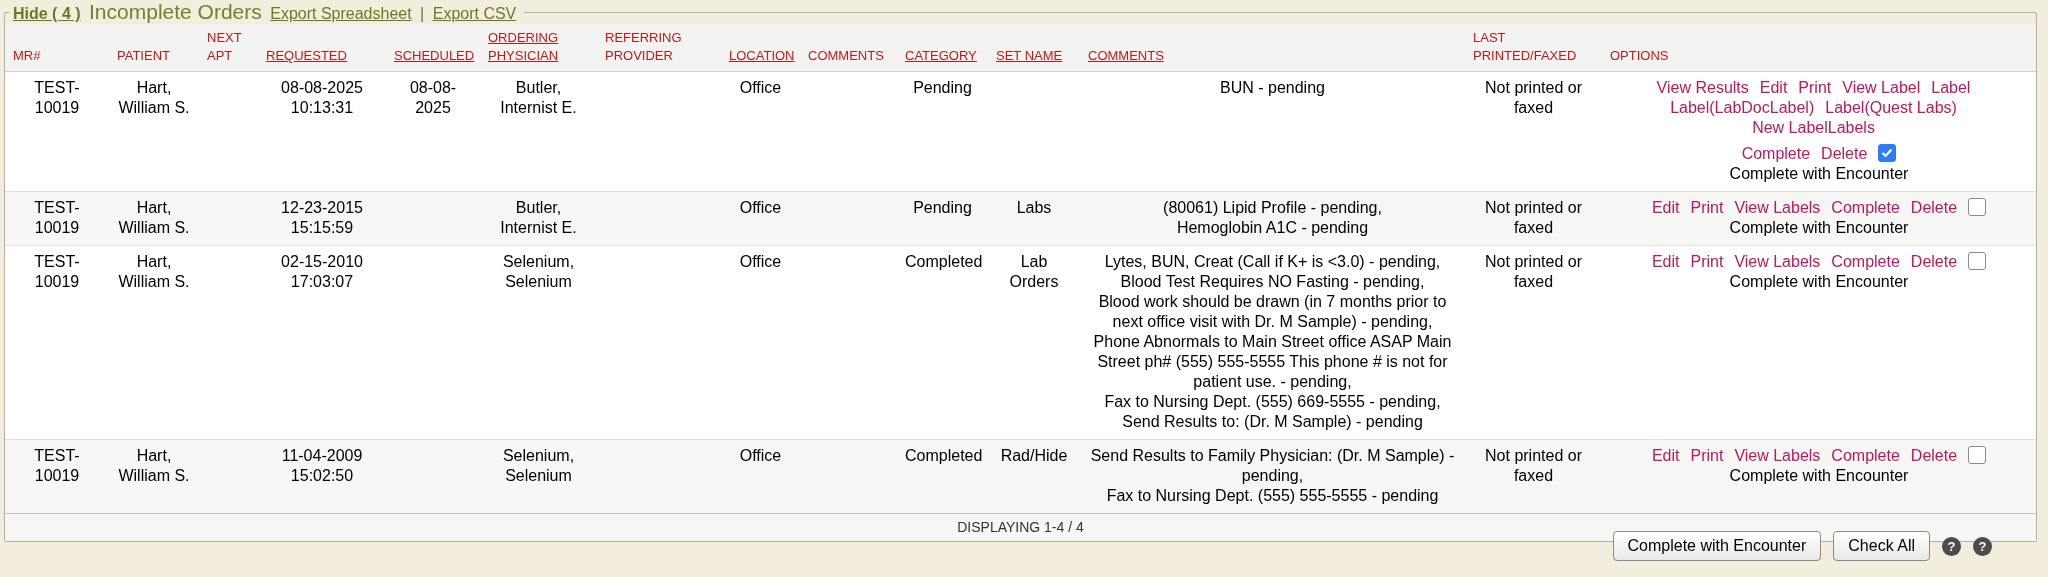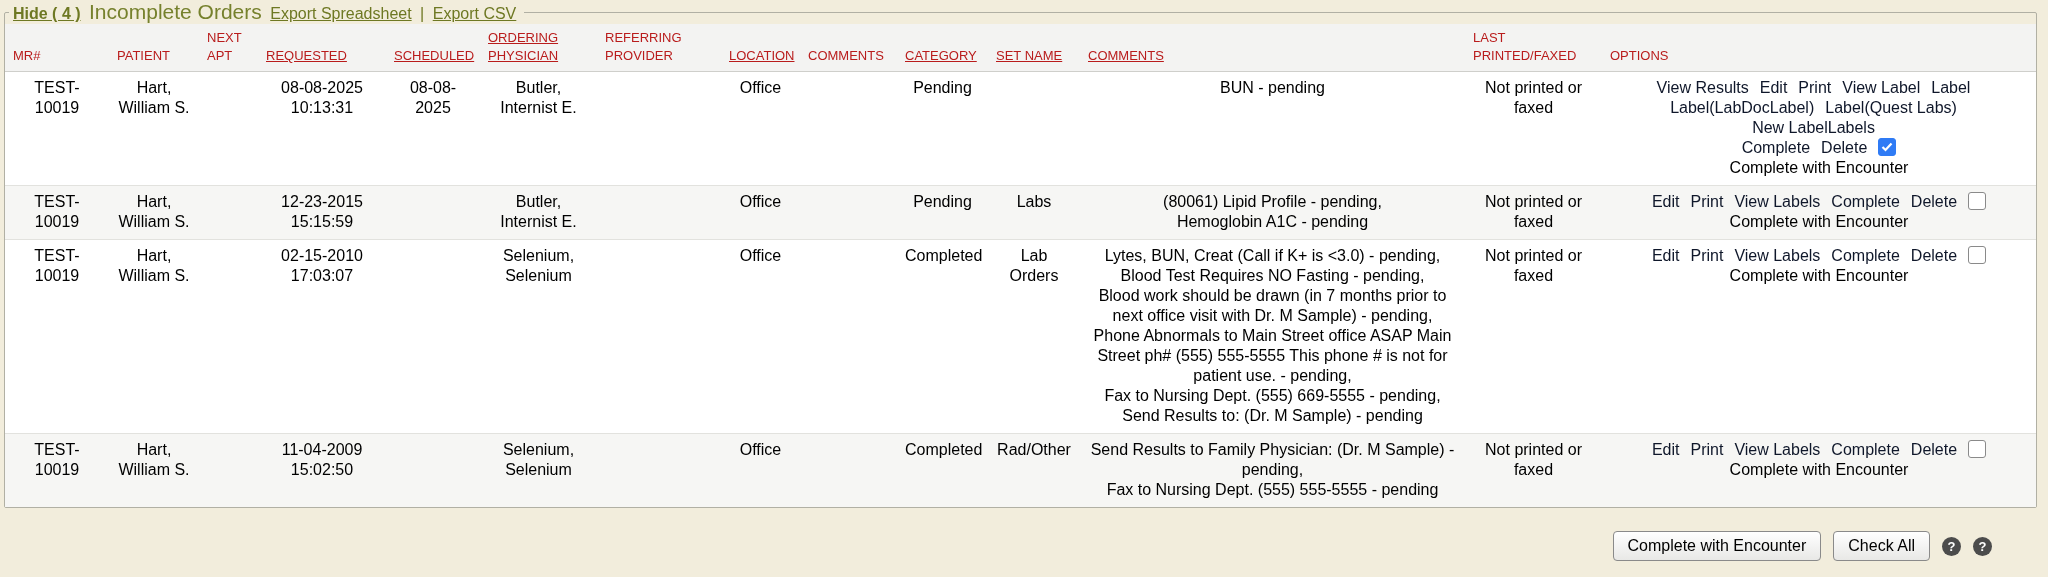--- a/index.html
+++ b/index.html
@@ -43,23 +43,23 @@
   thead th .sortable { text-decoration:underline; cursor:pointer; }
   tbody td {
     vertical-align:top; text-align:center;
     padding:6px 8px 7px 8px;
     line-height:20px; font-size:16px;
   }
   tbody tr { border-top:1px solid #E2E2DE; }
   tbody tr:first-child { border-top:none; }
   tbody tr.stripe { background:#F6F6F4; }
 
-  .optlink { color:#0f172a; cursor:pointer; margin-right:11px; display:inline-block; }
+  .optlink { color:#be185d; cursor:pointer; margin-right:11px; display:inline-block; }
   .optgrp { }
-  .optgrp2 { }
+  .optgrp2 { margin-top:6px; }
   .cwe-line { }
   .cwe-link { color:#000; cursor:pointer; }
 
   
   .cb {
     display:inline-block; width:16px; height:16px;
     border:1px solid #8A8A8A; border-radius:3px; background:#fff;
     vertical-align:-3px; cursor:pointer; position:relative;
   }
   .cb.checked { background:#2F7BF5; border-color:#2F7BF5; }
@@ -283,40 +283,41 @@
           <td></td>
           <td>
             <div>Selenium,</div>
             <div>Selenium</div>
           </td>
           <td></td>
           <td>Office</td>
           <td></td>
           <td>Completed</td>
           <td>
-            <div>Rad/Other</div>
+            <div>Rad/Hide</div>
           </td>
           <td>
             <div>Send Results to Family Physician: (Dr. M Sample) - pending,</div>
             <div>Fax to Nursing Dept. (555) 555-5555 - pending</div>
           </td>
           <td>Not printed or faxed</td>
           <td>
             <div class="optgrp">
               <span class="optlink">Edit</span><span class="optlink">Print</span><span class="optlink">View Labels</span><span class="optlink">Complete</span><span class="optlink">Delete</span><span class="cb"></span>
             </div>
             <div class="cwe-line">
               <span class="cwe-link">Complete with Encounter</span>
             </div>
           </td>
         </tr>
 
       </tbody>
     </table>
 
+    <div class="table-footer">DISPLAYING 1-4 / 4</div>
   </fieldset>
 
   <div class="actions">
     <button class="btn">Complete with Encounter</button>
     <button class="btn">Check All</button>
     <span class="help">?</span>
     <span class="help">?</span>
   </div>
 
 </div>

